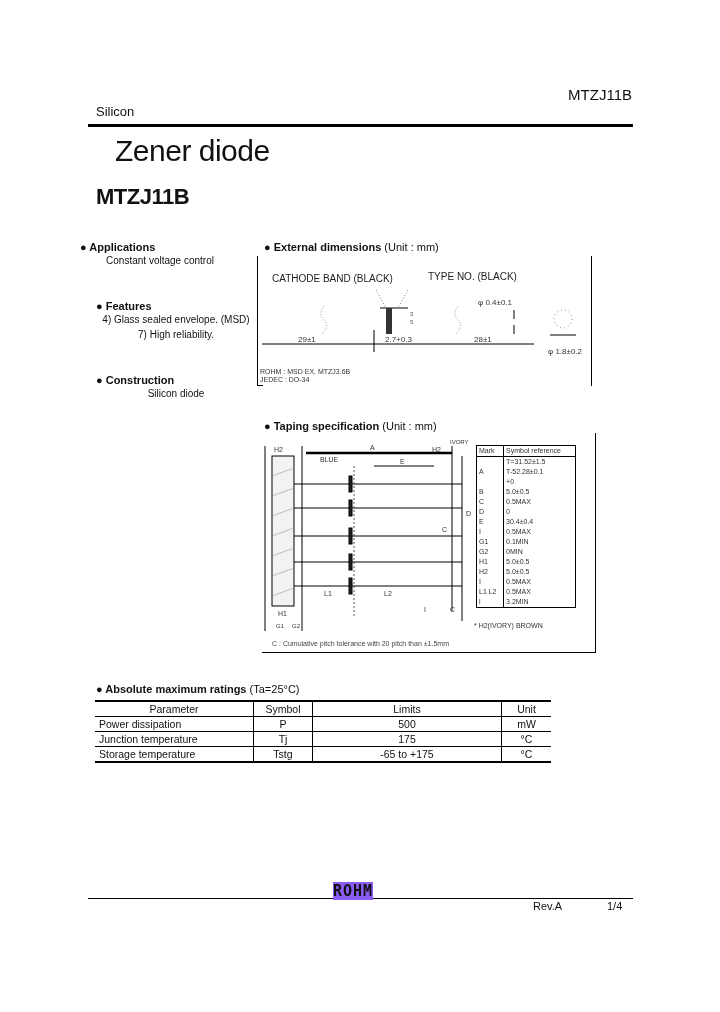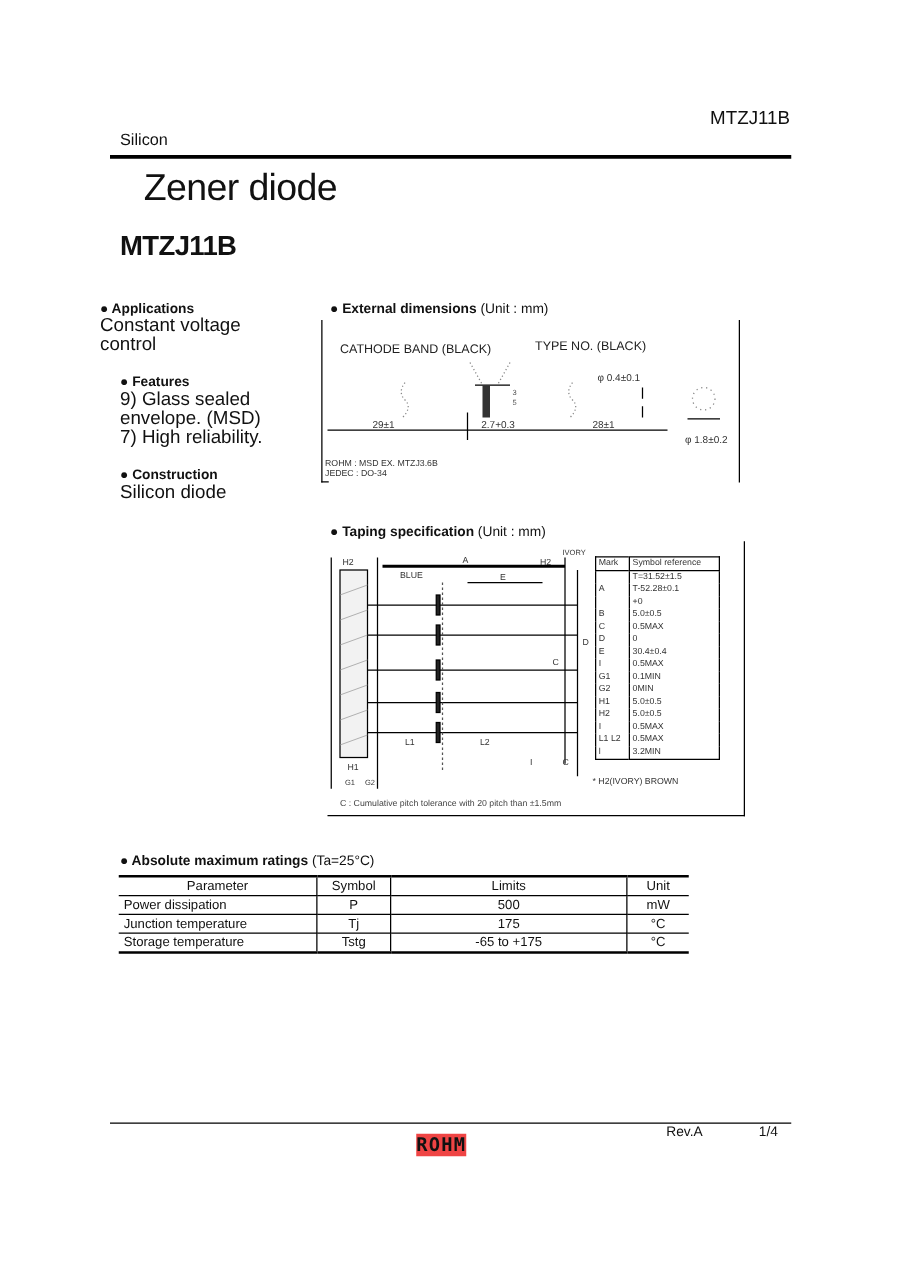--- a/index.html
+++ b/index.html
@@ -5,54 +5,54 @@
   html,body{margin:0;padding:0;background:#fff;}
   body{width:720px;height:1012px;position:relative;font-family:"Liberation Sans",sans-serif;color:#111;overflow:hidden;}
   .abs{position:absolute;}
   .hdr-part{right:88px;top:86px;font-size:15px;}
   .hdr-cat{left:96px;top:104px;font-size:13px;}
   .hdr-rule{left:88px;top:124px;width:545px;height:3px;background:#000;}
   .title{left:95px;top:134px;font-size:30px;letter-spacing:-0.5px;margin-left:20px;}
   .part-big{left:96px;top:184px;font-size:22px;font-weight:bold;letter-spacing:-0.5px;}
   .sec-h{font-size:11px;font-weight:bold;}
   .sec-h .unit{font-weight:normal;}
-  .sec-t{font-size:15px;line-height:15px;}
+  .sec-t{font-size:10px;line-height:15px;text-align:center;}
   .vline{background:#000;width:1px;}
   .hline{background:#000;height:1px;}
   svg text{font-family:"Liberation Sans",sans-serif;}
   table.rt{position:absolute;left:95px;top:700px;width:456px;border-collapse:collapse;font-size:10.5px;}
   table.rt th,table.rt td{border:1px solid #000;padding:0 4px;height:14px;line-height:14px;font-weight:normal;}
   table.rt tr:first-child th{border-top:2px solid #000;}
   table.rt tr:last-child td{border-bottom:2px solid #000;}
   table.rt th:first-child,table.rt td:first-child{border-left:none;}
   table.rt th:last-child,table.rt td:last-child{border-right:none;}
   .c{text-align:center;}
   .foot-rule{left:88px;top:898px;width:545px;height:1px;background:#000;}
   .rev{left:533px;top:900px;font-size:11px;}
   .page{left:607px;top:900px;font-size:11px;}
-  .logo{left:333px;top:907px;font-size:15px;font-weight:bold;letter-spacing:1px;font-family:"DejaVu Sans Mono",monospace;background:#ef4444;}
+  .logo{left:333px;top:882px;font-size:15px;font-weight:bold;letter-spacing:1px;font-family:"DejaVu Sans Mono",monospace;background:#8b5cf6;}
   .tape-tbl{position:absolute;left:476px;top:445px;width:100px;border-collapse:collapse;font-size:7px;color:#333;}
   .tape-tbl td{padding:0 2px;line-height:10px;}
 </style>
 </head>
 <body>
 
 <div class="abs hdr-part">MTZJ11B</div>
 <div class="abs hdr-cat">Silicon</div>
 <div class="abs hdr-rule"></div>
 <div class="abs title">Zener diode</div>
 <div class="abs part-big">MTZJ11B</div>
 
 <div class="abs" style="left:80px;top:241px;width:160px;">
   <div class="sec-h">● <span>Applications</span></div>
   <div class="sec-t">Constant voltage control</div>
 </div>
 <div class="abs" style="left:96px;top:300px;width:160px;">
   <div class="sec-h">● <span>Features</span></div>
-  <div class="sec-t">9) Glass sealed envelope. (MSD)</div>
+  <div class="sec-t">4) Glass sealed envelope. (MSD)</div>
   <div class="sec-t">7) High reliability.</div>
 </div>
 <div class="abs" style="left:96px;top:374px;width:160px;">
   <div class="sec-h">● <span>Construction</span></div>
   <div class="sec-t">Silicon diode</div>
 </div>
 
 <div class="abs sec-h" style="left:264px;top:241px;">● <span>External dimensions</span> <span class="unit">(Unit : mm)</span></div>
 <div class="abs vline" style="left:257px;top:256px;height:130px;"></div>
 <div class="abs hline" style="left:257px;top:385px;width:6px;"></div>

